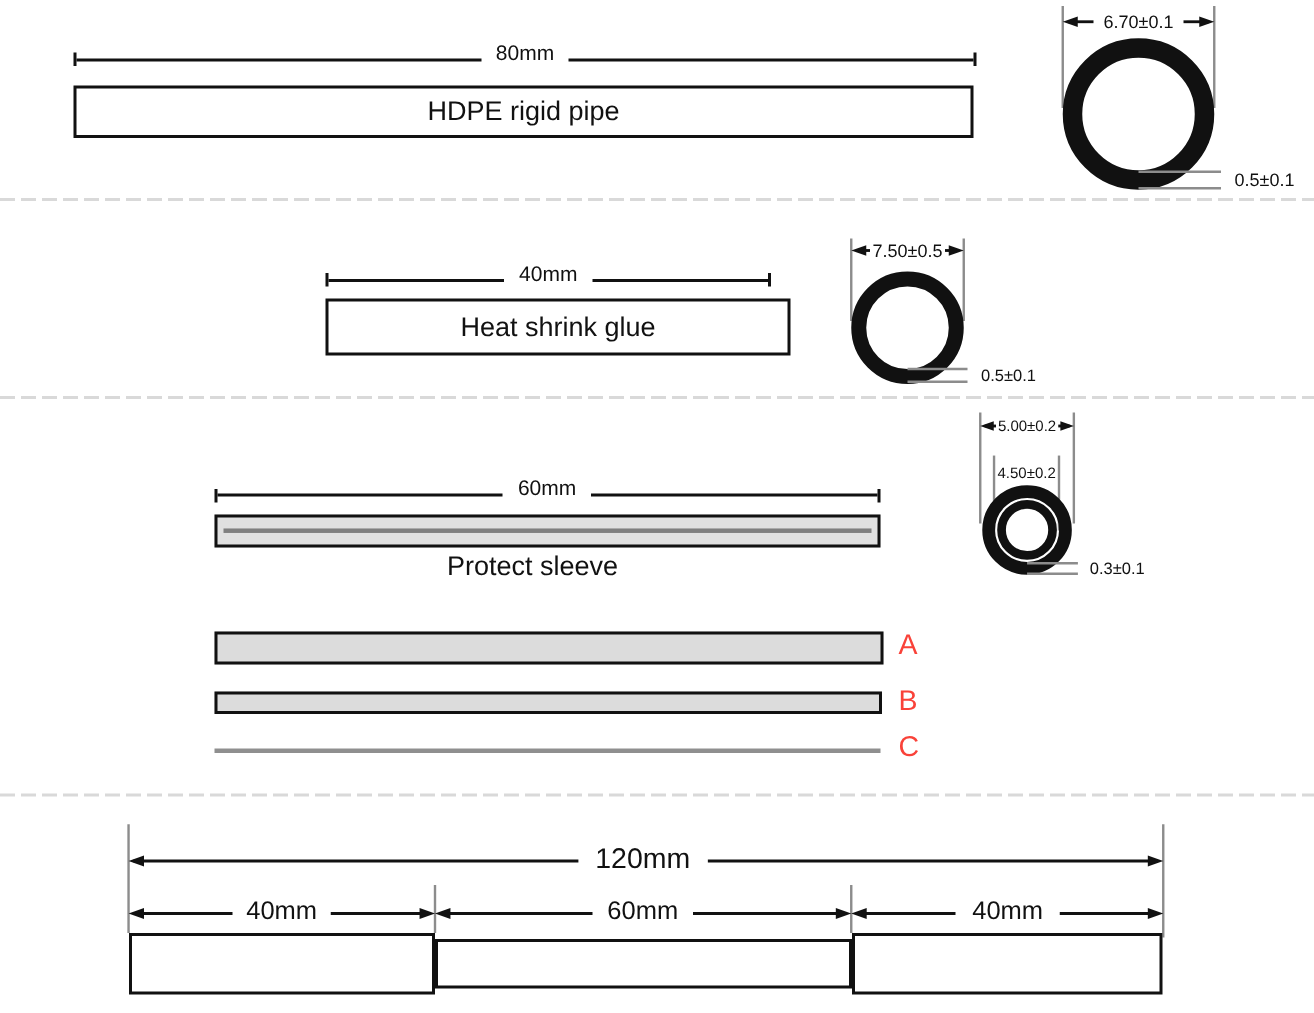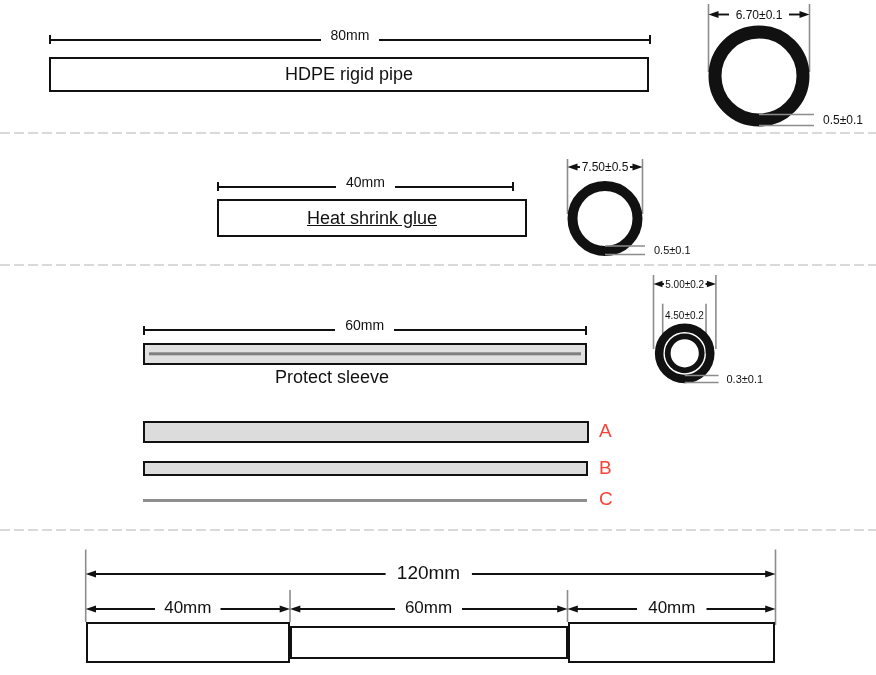--- a/index.html
+++ b/index.html
@@ -85,21 +85,21 @@
 <div class="sep" style="top:132px;"></div>
 
 <div class="dim" style="left:217px;top:175.5px;width:297px;">
   <span class="tick"></span>
   <span class="dline"></span>
   <span class="dlabel">40mm</span>
   <span class="dline"></span>
   <span class="tick"></span>
 </div>
 
-<div class="part-box" style="left:217px;top:199px;width:310px;height:38px;text-decoration:underline;">
+<div class="part-box" style="left:217px;top:199px;width:310px;height:38px;">
   <span>Heat shrink glue</span>
 </div>
 
 <svg style="left:540px;top:145px;" width="180" height="122" viewBox="0 0 180 122">
   <line class="gray-line" x1="27.5" y1="14" x2="27.5" y2="69"></line>
   <line class="gray-line" x1="102.5" y1="14" x2="102.5" y2="69"></line>
   <line class="ink-line" x1="31" y1="22" x2="40" y2="22"></line>
   <polygon class="head" points="27.5,22 37.5,18.5 37.5,25.5"></polygon>
   <line class="ink-line" x1="90" y1="22" x2="99" y2="22"></line>
   <polygon class="head" points="102.5,22 92.5,18.5 92.5,25.5"></polygon>
@@ -116,21 +116,21 @@
   <span class="tick"></span>
   <span class="dline"></span>
   <span class="dlabel">60mm</span>
   <span class="dline"></span>
   <span class="tick"></span>
 </div>
 
 <div class="bar" style="left:143px;top:343px;width:443.5px;height:21.5px;background:#e0e0e0;">
   <div class="sleeve-stripe"></div>
 </div>
-<div class="center-label" style="left:332px;top:367px;">Protect sleeve</div>
+<div class="center-label" style="left:355px;top:367px;">Protect sleeve</div>
 
 <svg style="left:630px;top:270px;" width="170" height="130" viewBox="0 0 170 130">
   <line class="gray-line" x1="23.5" y1="5" x2="23.5" y2="79"></line>
   <line class="gray-line" x1="85.9" y1="5" x2="85.9" y2="79"></line>
   <line class="ink-line" x1="26.5" y1="14" x2="34" y2="14"></line>
   <polygon class="head" points="23.5,14 32.5,10.8 32.5,17.2"></polygon>
   <line class="ink-line" x1="75.5" y1="14" x2="83" y2="14"></line>
   <polygon class="head" points="85.9,14 76.9,10.8 76.9,17.2"></polygon>
   <text class="t10" x="54.7" y="17.6" text-anchor="middle">5.00±0.2</text>
   <line class="gray-line" x1="32.7" y1="33.7" x2="32.7" y2="83.7"></line>

